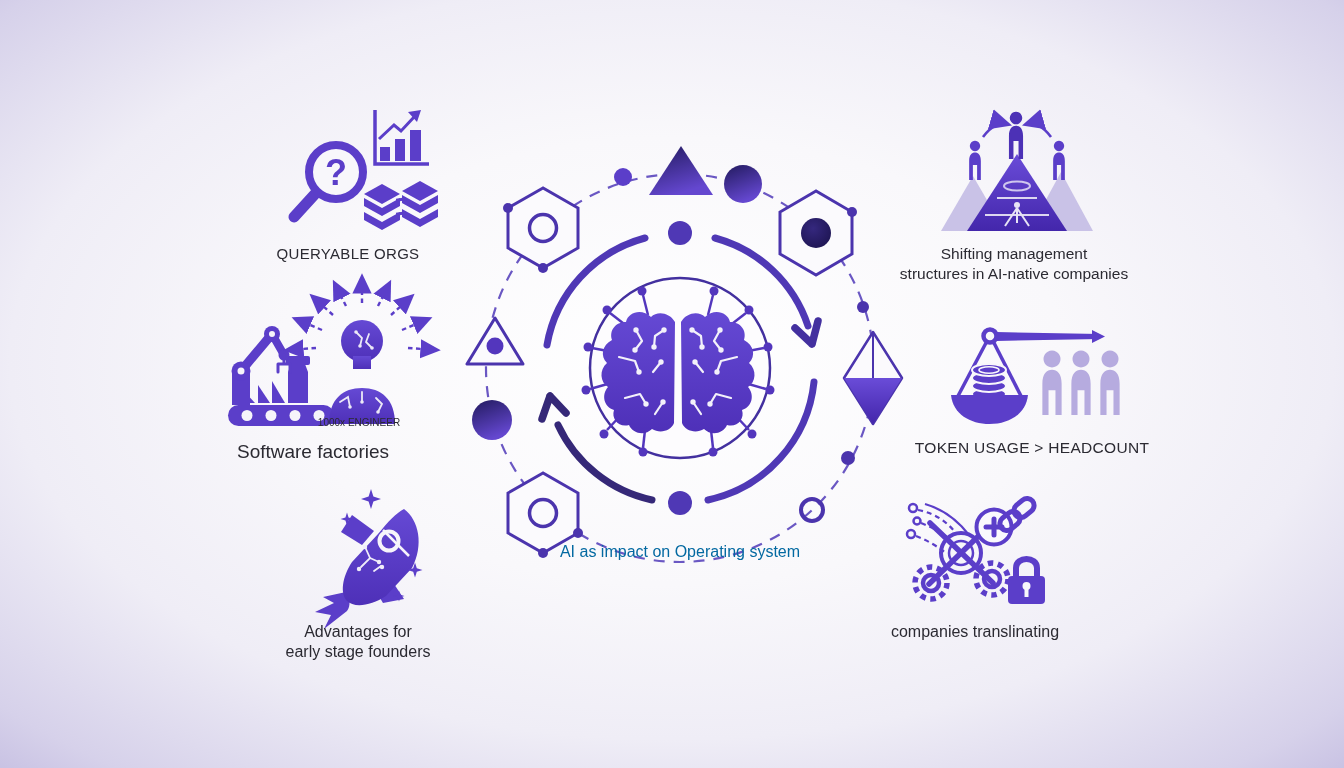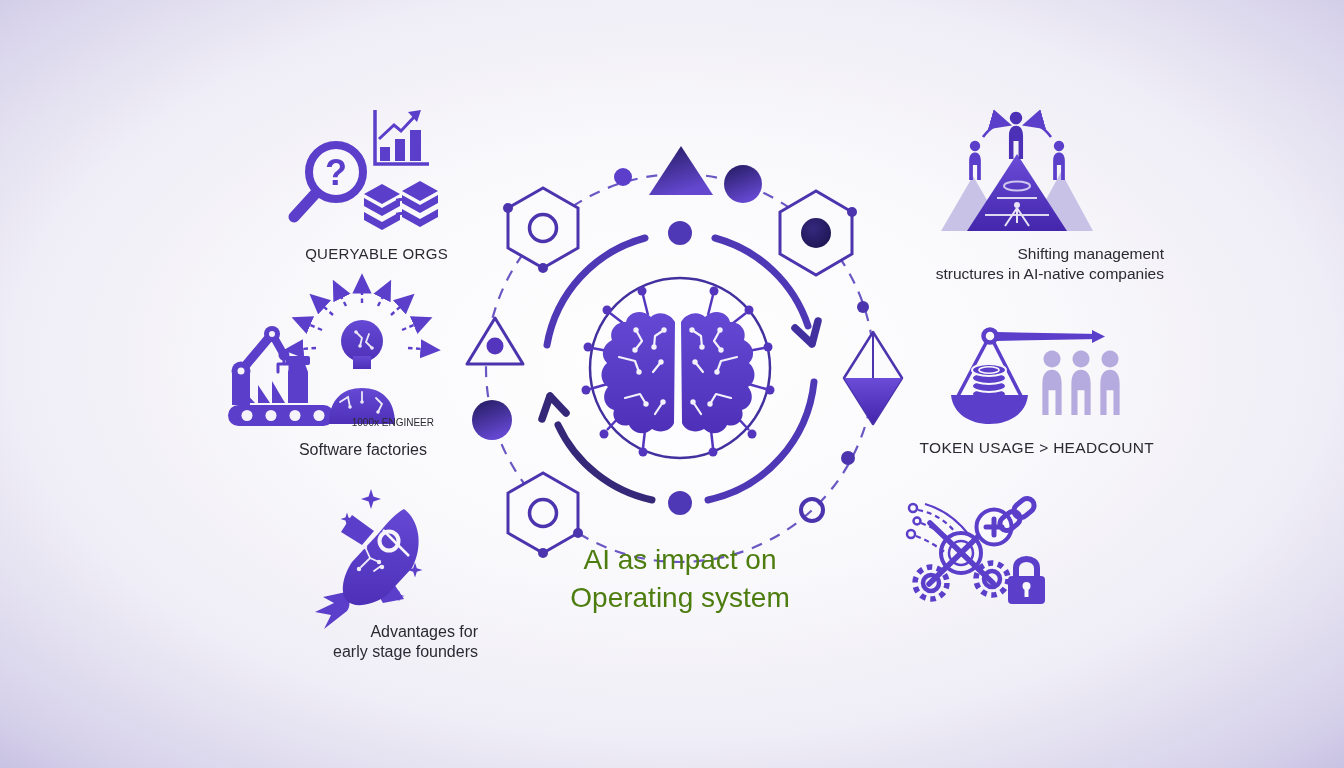--- a/index.html
+++ b/index.html
@@ -6,28 +6,28 @@
   body{
     width:1344px;height:768px;overflow:hidden;position:relative;
     font-family:"Liberation Sans",sans-serif;
     background:radial-gradient(ellipse 112% 112% at 50% 47%,
       #ffffff 0%, #f9f8fb 26%, #efedf6 44%, #d6d1ea 60%,
       #b2a9d8 74%, #8177bd 86%, #4c3c9c 96%, #342878 100%);
   }
   #canvas{position:absolute;inset:0;}
   svg{position:absolute;left:0;top:0;}
   .label{
-    position:absolute;text-align:right;color:#2b2a32;
+    position:absolute;text-align:center;color:#2b2a32;
     line-height:1.28;
   }
   .label .line{display:block;}
   .caps{font-weight:500;letter-spacing:.3px;}
   .title{
-    position:absolute;text-align:center;color:#4d7c0f;
-    font-size:28px;line-height:1.34;font-weight:400;
+    position:absolute;text-align:center;color:#0369a1;
+    font-size:16px;line-height:1.34;font-weight:400;
   }
 </style>
 </head>
 <body>
 
 <div id="canvas">
 
 <svg width="1344" height="768" viewBox="0 0 1344 768">
   <defs>
     <linearGradient id="gdark2" x1="0" y1="0" x2="0.4" y2="1">
@@ -380,35 +380,36 @@
     <rect x="1008" y="576" width="37" height="28" rx="4" fill="#5b3ec9"></rect>
     <circle cx="1026.5" cy="586" r="4" fill="#f8f7fb"></circle>
     <rect x="1024.5" y="588" width="4" height="9" fill="#f8f7fb"></rect>
   </g>
 </svg>
 
   <div class="label caps" style="left:248px;top:244px;width:200px;font-size:15px;">QUERYABLE ORGS</div>
 
   <div class="label" style="left:284px;top:417px;width:150px;font-size:10px;font-weight:500;">1000x ENGINEER</div>
 
-  <div class="label" style="left:187px;top:440px;width:240px;font-size:16px;">Software factories</div>
+  <div class="label" style="left:193px;top:440px;width:240px;font-size:19px;">Software factories</div>
 
   <div class="label" style="left:864px;top:244px;width:300px;font-size:15.5px;">
     <span class="line">Shifting management</span>
     <span class="line">structures in AI-native companies</span>
   </div>
 
   <div class="label" style="left:238px;top:622px;width:240px;font-size:16px;">
     <span class="line">Advantages for</span>
     <span class="line">early stage founders</span>
   </div>
 
-  <div class="label caps" style="left:854px;top:438px;width:300px;font-size:15.5px;">TOKEN USAGE &gt; HEADCOUNT</div>
+  <div class="label caps" style="left:882px;top:438px;width:300px;font-size:15.5px;">TOKEN USAGE &gt; HEADCOUNT</div>
 
   <div class="label" style="left:825px;top:622px;width:300px;font-size:16px;">
+    <span class="line">companies translinating</span>
   </div>
 
   <div class="title" style="left:530px;top:541px;width:300px;">
     <span class="line">AI as impact on</span>
     <span class="line">Operating system</span>
   </div>
 
 </div>
 
 </body></html>

